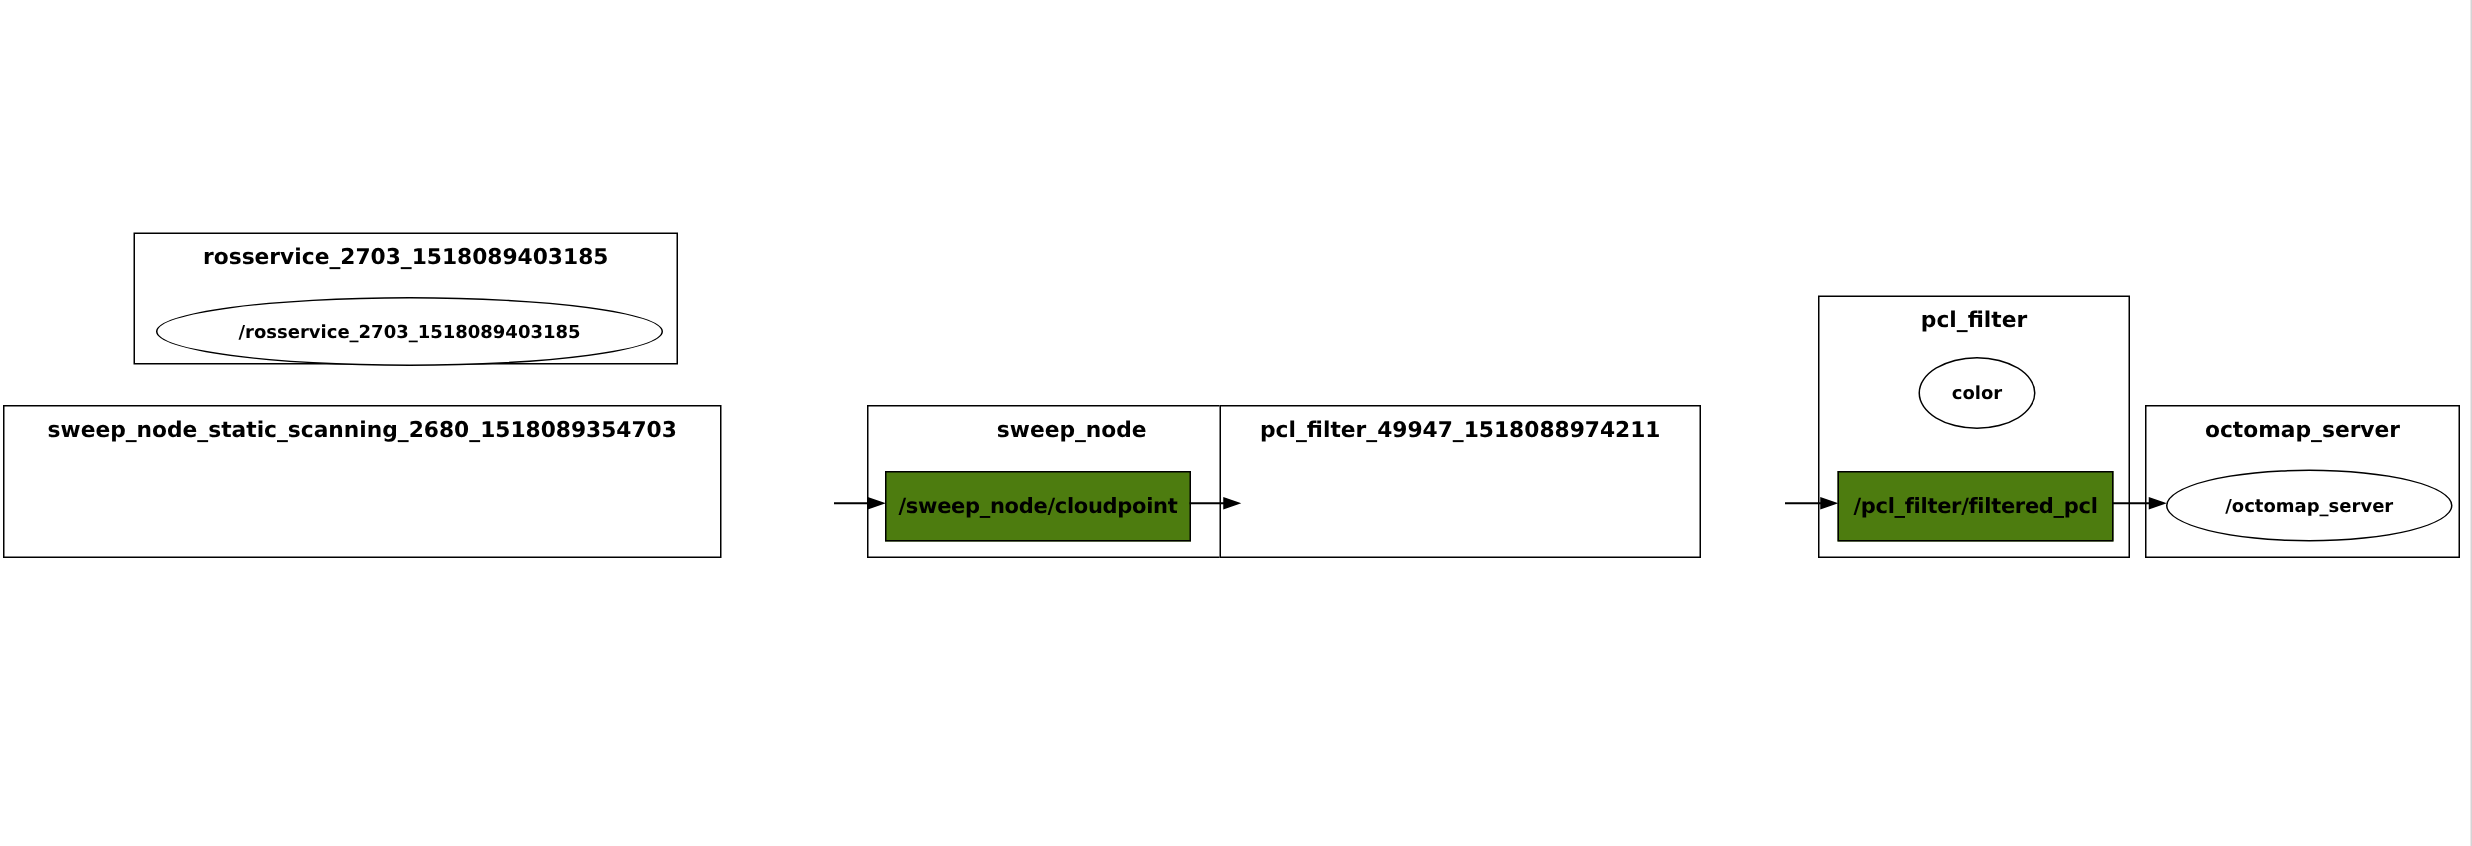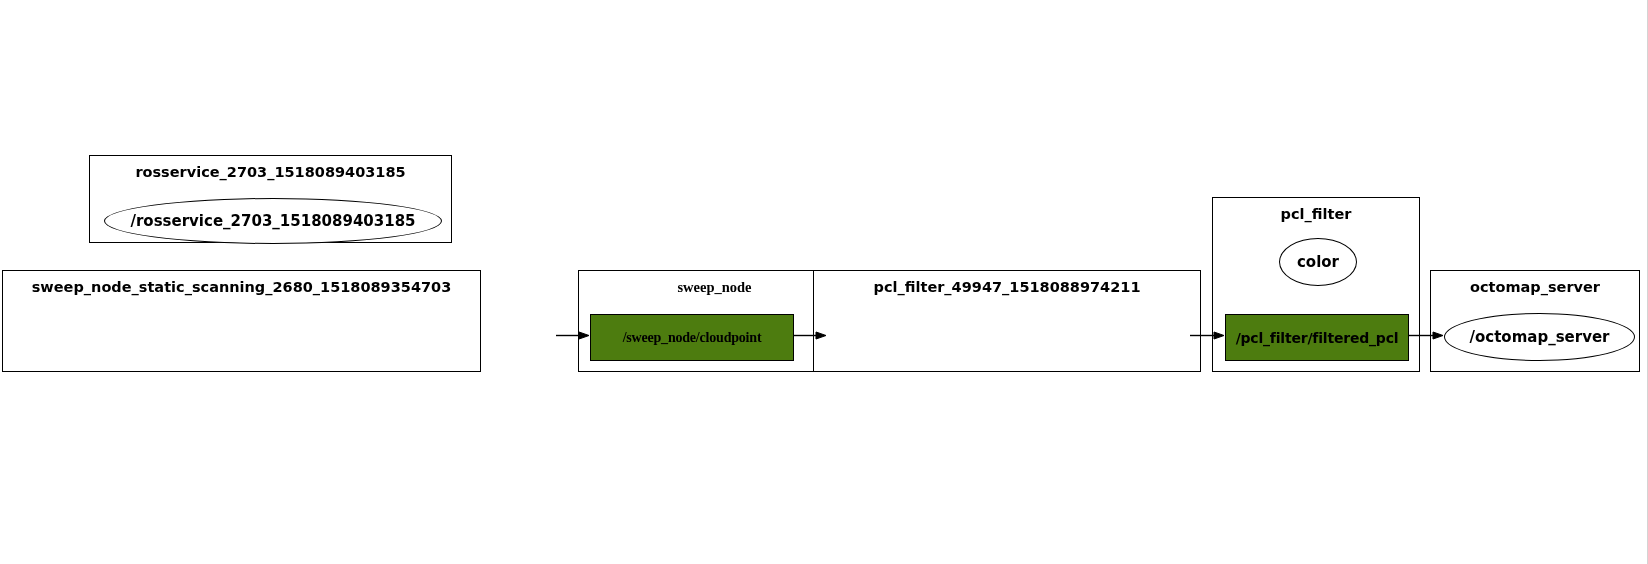--- a/index.html
+++ b/index.html
@@ -33,21 +33,21 @@
     white-space: nowrap;
   }
   .node-ellipse {
     position: absolute;
     border: 1.4px solid #000000;
     border-radius: 50%;
     background: #ffffff;
     display: flex;
     align-items: center;
     justify-content: center;
-    font-size: 15px;
+    font-size: 12px;
     white-space: nowrap;
   }
   .topic-rect {
     position: absolute;
     border: 1.4px solid #000000;
     background: #4d7c0f;
     display: flex;
     align-items: center;
     justify-content: center;
     font-size: 14px;
@@ -64,24 +64,24 @@
   .edges-overlay line { stroke: #000000; stroke-width: 1.4; }
   .edges-overlay polygon { fill: #000000; stroke: #000000; }
 
   
   #c-rosservice        { left: 89px;   top: 155px; width: 363px; height: 88px; }
   #c-rosservice .node-ellipse { left: 14px;  top: 42px;  width: 338px; height: 46px; }
 
   #c-sweep-static      { left: 2px;    top: 270px; width: 479px; height: 102px; }
   #c-sweep-static .node-ellipse { left: 10px; top: 41px; width: 545px; height: 50px; }
 
-  #c-sweep-node        { left: 578px;  top: 270px; width: 273px; height: 102px; font-family: Liberation Serif, serif; }
+  #c-sweep-node        { left: 578px;  top: 270px; width: 273px; height: 102px; }
   #c-sweep-node .topic-rect { left: 11px; top: 43px; width: 204px; height: 47px; }
 
-  #c-pcl-filter-anon   { left: 813px;  top: 270px; width: 388px; height: 102px; }
+  #c-pcl-filter-anon   { left: 813px;  top: 270px; width: 321px; height: 102px; }
   #c-pcl-filter-anon .node-ellipse { left: 12px; top: 41px; width: 364px; height: 50px; }
 
   #c-pcl-filter        { left: 1212px; top: 197px; width: 208px; height: 175px; }
   #c-pcl-filter .node-ellipse { left: 66px; top: 40px; width: 78px; height: 48px; }
   #c-pcl-filter .topic-rect { left: 12px; top: 116px; width: 184px; height: 47px; }
 
   #c-octomap           { left: 1430px; top: 270px; width: 210px; height: 102px; }
   #c-octomap .node-ellipse { left: 13px; top: 42px; width: 191px; height: 48px; }
 </style>
 </head>

